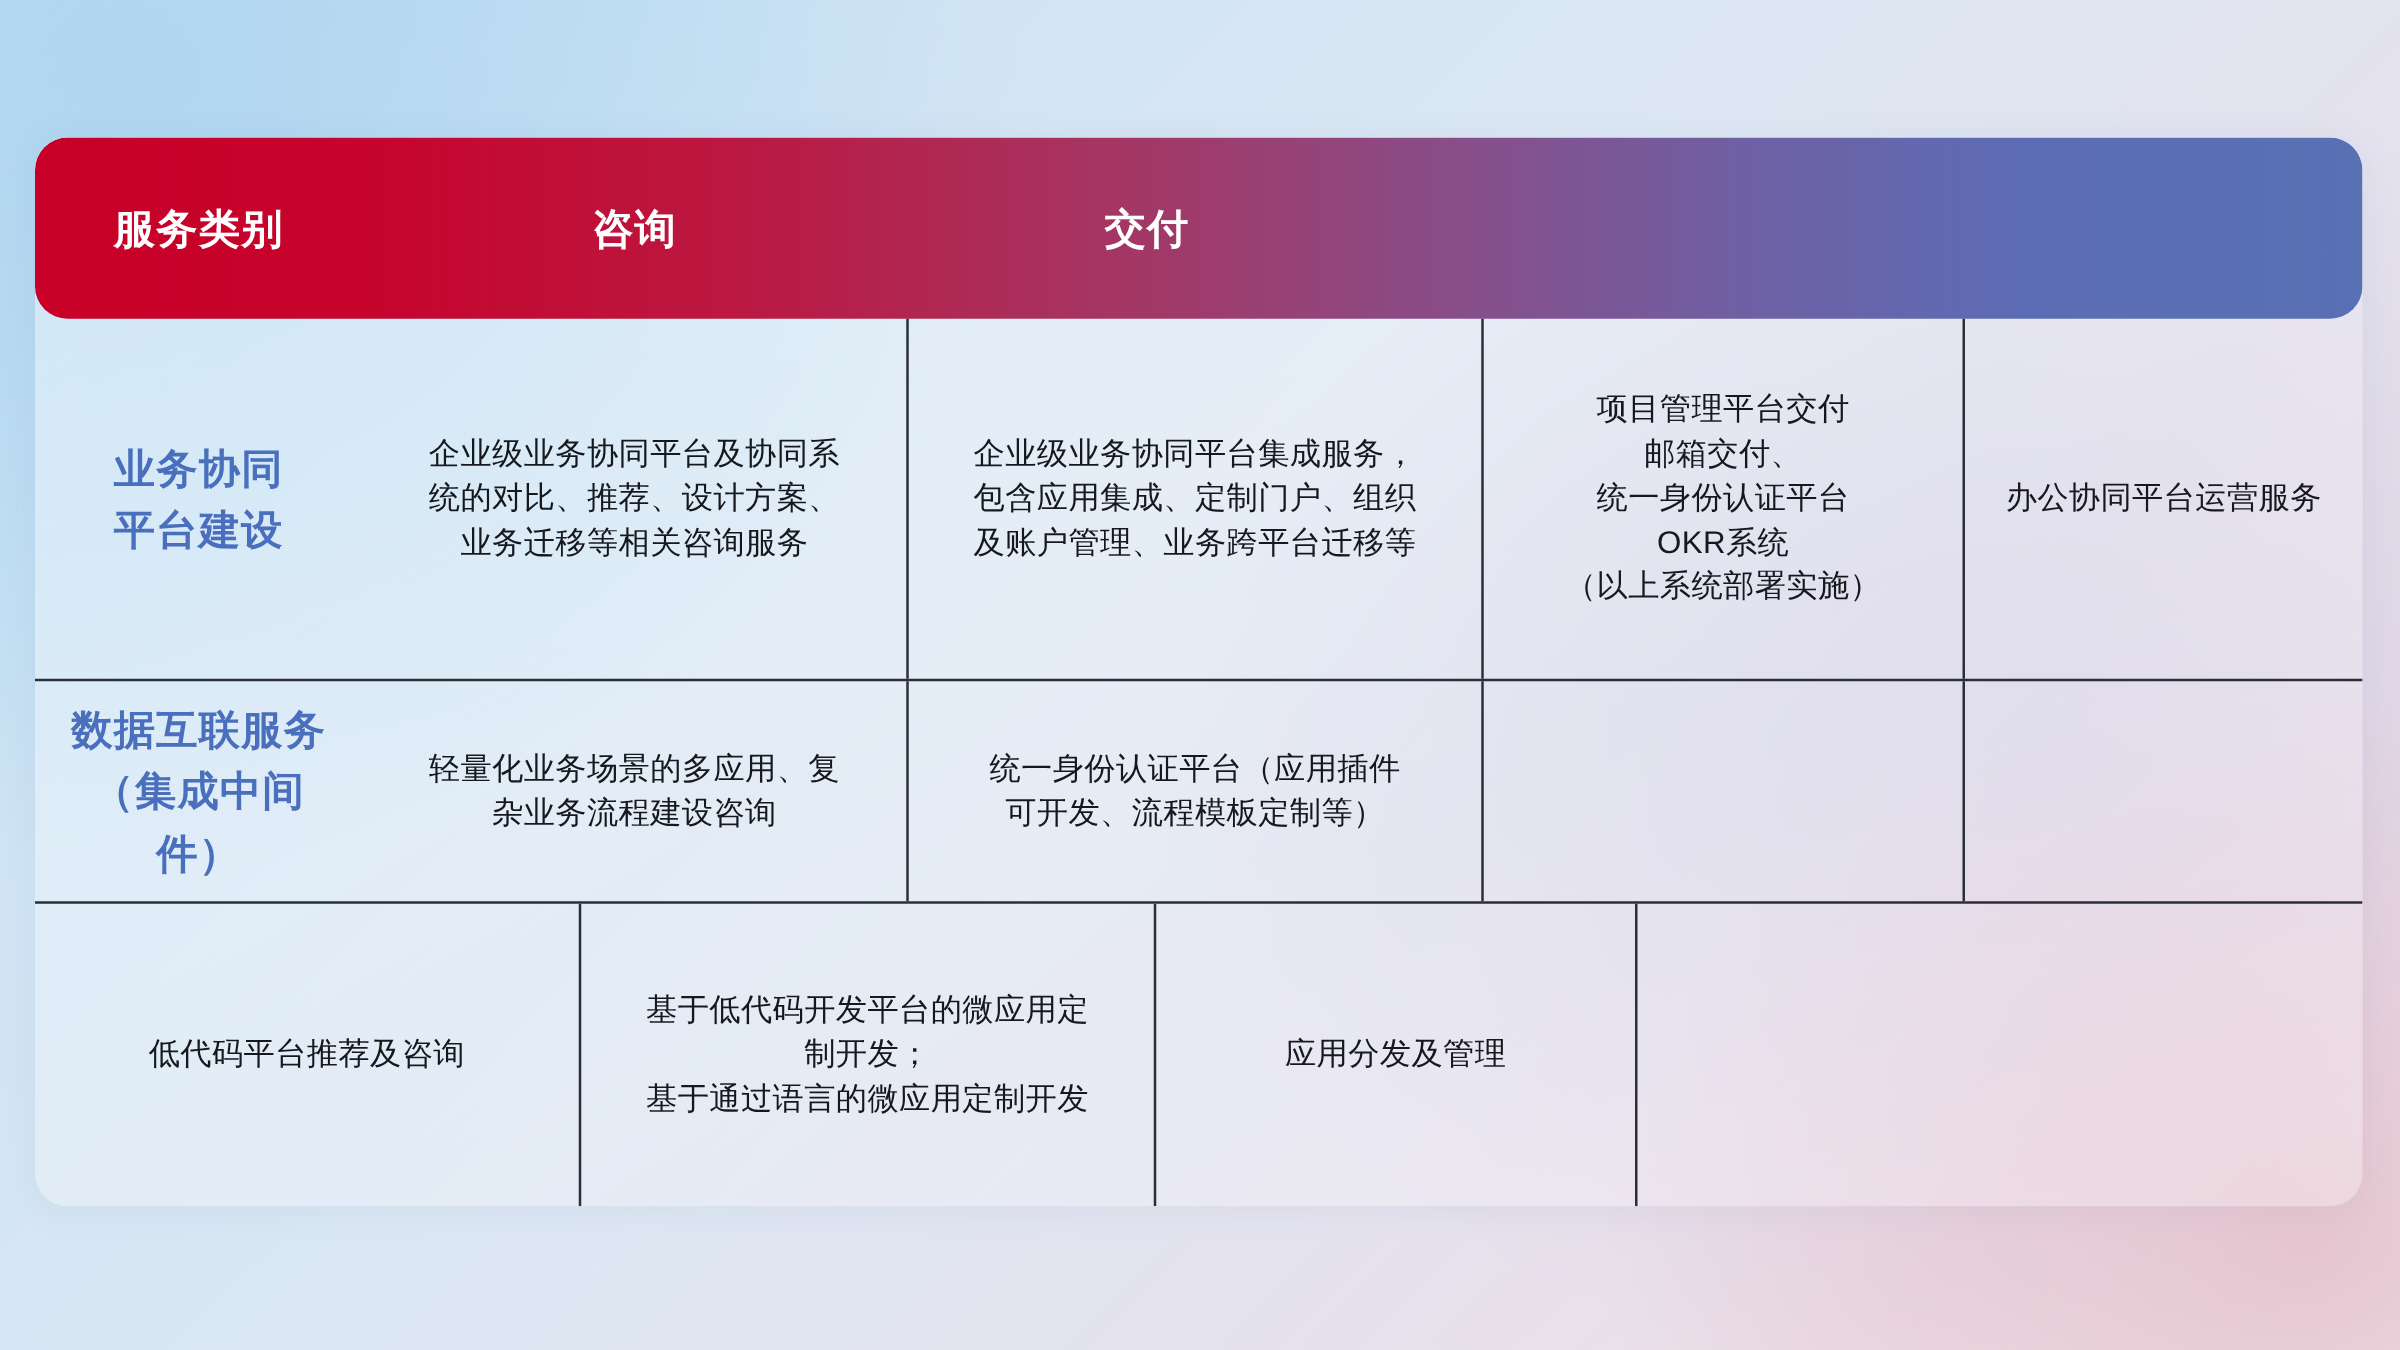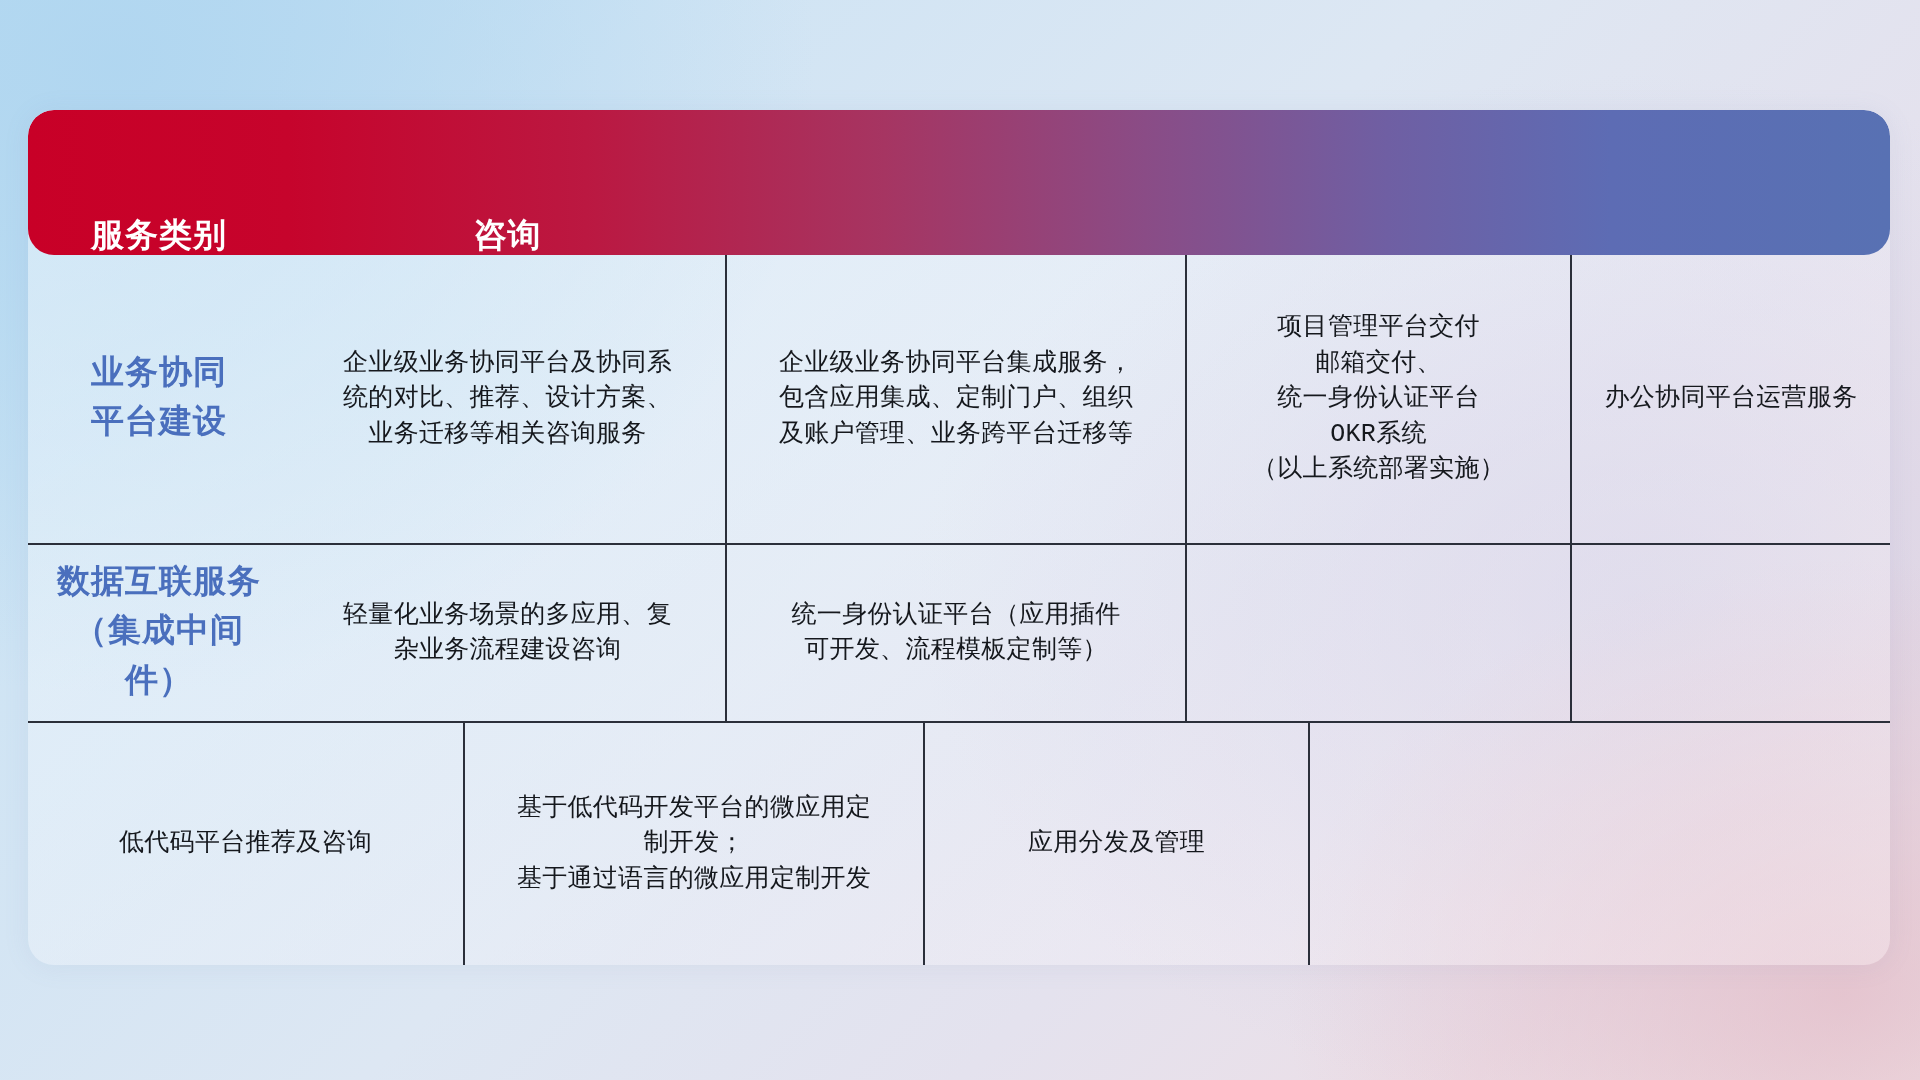--- a/index.html
+++ b/index.html
@@ -54,21 +54,21 @@
     background: linear-gradient(90deg,
         #c80027 0%,
         #c6042c 14%,
         #bb1841 30%,
         #a63562 46%,
         #8a4c86 60%,
         #6f5fa3 73%,
         #5d6cb4 85%,
         #5871b3 100%);
     display: flex;
-    align-items: flex-end;
+    align-items: center;
   }
   .th {
     color: #ffffff;
     font-size: 33px;
     font-weight: bold;
     text-align: center;
     letter-spacing: 1px;
     line-height: 1.2;
     white-space: nowrap;
   }
@@ -106,21 +106,20 @@
     display: flex;
     align-items: center;
     justify-content: center;
     padding: 6px 14px;
     text-align: center;
     color: #15181d;
     font-size: 25px;
     line-height: 1.42;
     letter-spacing: 0.3px;
     white-space: pre-line;
-    font-family: Liberation Mono, monospace;
   }
   
   .td.sep-left { border-left: 2px solid #2b2f3a; }
 
   .td.category {
     color: #4a6fbd;
     font-weight: bold;
     font-size: 33px;
     line-height: 1.5;
     letter-spacing: 1px;
@@ -129,20 +128,21 @@
 </head>
 <body>
 
 <div class="page">
 
   <div class="table-card">
 
     <div class="thead">
       <div class="th c0">服务类别</div>
       <div class="th c1">咨询</div>
+      <div class="th c3">交付</div>
     </div>
 
     <div class="tbody">
 
       <div class="trow r0">
         <div class="td category c0">业务协同
 平台建设</div>
         <div class="td c1">企业级业务协同平台及协同系
 统的对比、推荐、设计方案、
 业务迁移等相关咨询服务</div>

